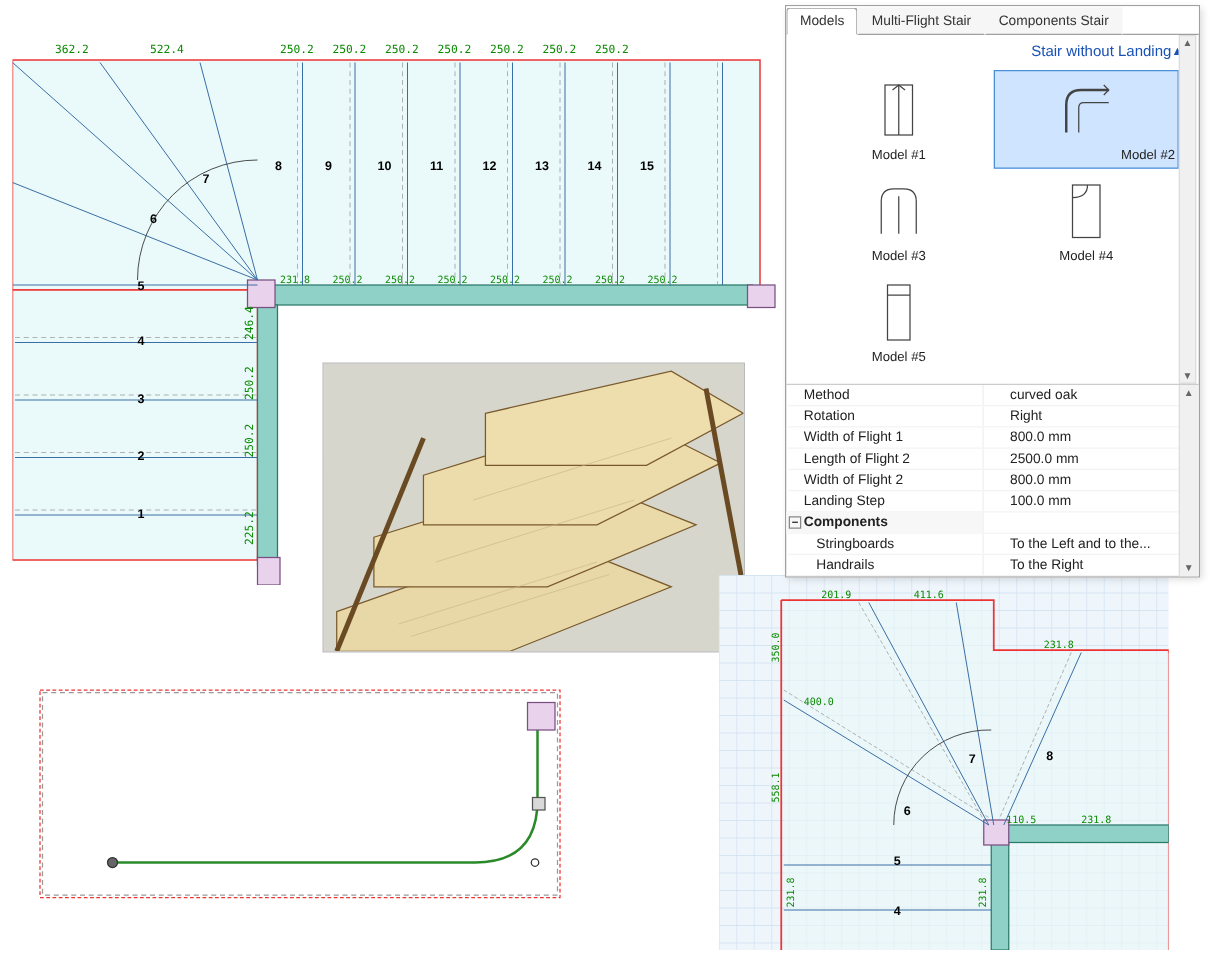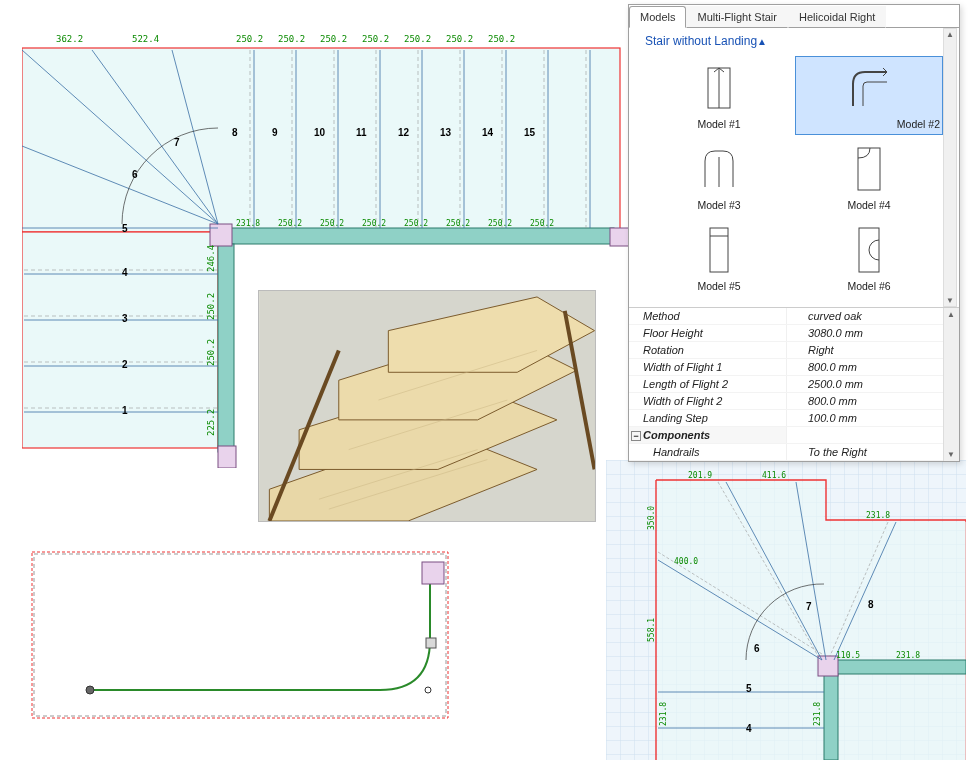--- a/index.html
+++ b/index.html
@@ -8,21 +8,21 @@
     font-size: 11px;
     background: #fff;
     width: 970px;
     height: 770px;
     position: relative;
     overflow: hidden;
   }
   
   .plan-tl {
     position: absolute;
-    left: 22px; top: 28px;
+    left: 10px; top: 28px;
     width: 612px; height: 440px;
   }
   .plan-tl svg { width: 100%; height: 100%; }
 
   
   .render3d {
     position: absolute;
     left: 258px; top: 290px;
     width: 338px; height: 232px;
     background: linear-gradient(135deg,#e0e0d8,#cfcfc6);
@@ -36,21 +36,21 @@
     position: absolute;
     left: 30px; top: 550px;
     width: 420px; height: 170px;
     background: #fff;
   }
   .plan-bl svg { width:100%; height:100%; }
 
   
   .plan-br {
     position: absolute;
-    left: 606px; top: 460px;
+    left: 575px; top: 460px;
     width: 360px; height: 300px;
   }
   .plan-br svg { width:100%; height:100%; }
 
   
   .panel {
     position: absolute;
     left: 628px; top: 4px;
     width: 332px;
     border: 1px solid #a0a0a0;
@@ -84,21 +84,21 @@
     border-top-right-radius: 3px;
   }
   .tabs .tab:not(.active) { border: 1px solid transparent; border-bottom: 1px solid #a0a0a0; }
 
   .model-header {
     color: #1852b5;
     text-align: center;
     padding: 6px 4px 4px;
     font-size: 12px;
     display: flex;
-    justify-content: flex-start;
+    justify-content: flex-end;
     align-items: center;
   }
   .model-header .caret { color:#1852b5; font-size:10px; padding-right:8px; cursor:pointer; }
   .model-header .spacer { width:12px; }
 
   .models-grid {
     display: grid;
     grid-template-columns: repeat(2,1fr);
     gap: 2px;
     padding: 4px 16px 10px;
@@ -117,21 +117,20 @@
   .model-icon {
     width: 44px; height: 54px;
     margin: 0 auto 3px;
     display: flex; align-items:center; justify-content:center;
   }
   .model-item span { font-size: 10.5px; color:#222; }
 
   .prop-grid {
     border-top: 1px solid #ccc;
     position: relative;
-    font-style: italic;
   }
   .prop-scroll {
     position: absolute;
     right: 0; top: 0; bottom: 0;
     width: 16px;
     background: #f0f0f0;
     border-left: 1px solid #ddd;
   }
   .prop-scroll::before {
     content:"▲"; position:absolute; top:2px; left:3px; font-size:8px; color:#666;
@@ -391,21 +390,21 @@
   <text class="step-num" x="148" y="192">6</text>
   <text class="step-num" x="200" y="150">7</text>
   <text class="step-num" x="262" y="148">8</text>
 </svg>
 </div>
 
 <div class="panel">
   <div class="tabs">
     <div class="tab active">Models</div>
     <div class="tab">Multi-Flight Stair</div>
-    <div class="tab">Helicoidal Right</div>
+    <div class="tab">Components Stair</div>
   </div>
 
   <div class="models-outer">
     <div class="model-header">
       <span class="spacer"></span>
       <span>Stair without Landing</span>
       <span class="caret">▲</span>
     </div>
 
     <div class="models-grid">
@@ -449,41 +448,28 @@
       </div>
       <div class="model-item">
         <div class="model-icon">
           <svg width="22" height="48">
               <rect x="2" y="2" width="18" height="44" fill="none" stroke="#444"></rect>
               <line x1="2" y1="10" x2="20" y2="10" stroke="#444"></line>
             </svg>
         </div>
         <span>Model #5</span>
       </div>
-      <div class="model-item">
-        <div class="model-icon">
-          <svg width="24" height="48">
-              <rect x="2" y="2" width="20" height="44" fill="none" stroke="#444"></rect>
-              <path d="M22 14 A10 10 0 0 0 22 34" fill="none" stroke="#444"></path>
-            </svg>
-        </div>
-        <span>Model #6</span>
-      </div>
     </div>
     <div class="models-scroll"></div>
   </div>
 
   <div class="prop-grid" style="position:relative;">
     <div class="prop-row">
       <div class="k">Method</div>
       <div class="v">curved oak</div>
-    </div>
-    <div class="prop-row">
-      <div class="k">Floor Height</div>
-      <div class="v">3080.0 mm</div>
     </div>
     <div class="prop-row">
       <div class="k">Rotation</div>
       <div class="v">Right</div>
     </div>
     <div class="prop-row">
       <div class="k">Width of Flight 1</div>
       <div class="v">800.0 mm</div>
     </div>
     <div class="prop-row">
@@ -496,18 +482,22 @@
     </div>
     <div class="prop-row">
       <div class="k">Landing Step</div>
       <div class="v">100.0 mm</div>
     </div>
     <div class="prop-row section">
       <div class="k"><span class="toggle">−</span><span>Components</span></div>
       <div class="v"></div>
     </div>
     <div class="prop-row">
+      <div class="k" style="padding-left:24px">Stringboards</div>
+      <div class="v">To the Left and to the...</div>
+    </div>
+    <div class="prop-row">
       <div class="k" style="padding-left:24px">Handrails</div>
       <div class="v">To the Right</div>
     </div>
     <div class="prop-scroll"></div>
   </div>
 </div>
 
 </body></html>

